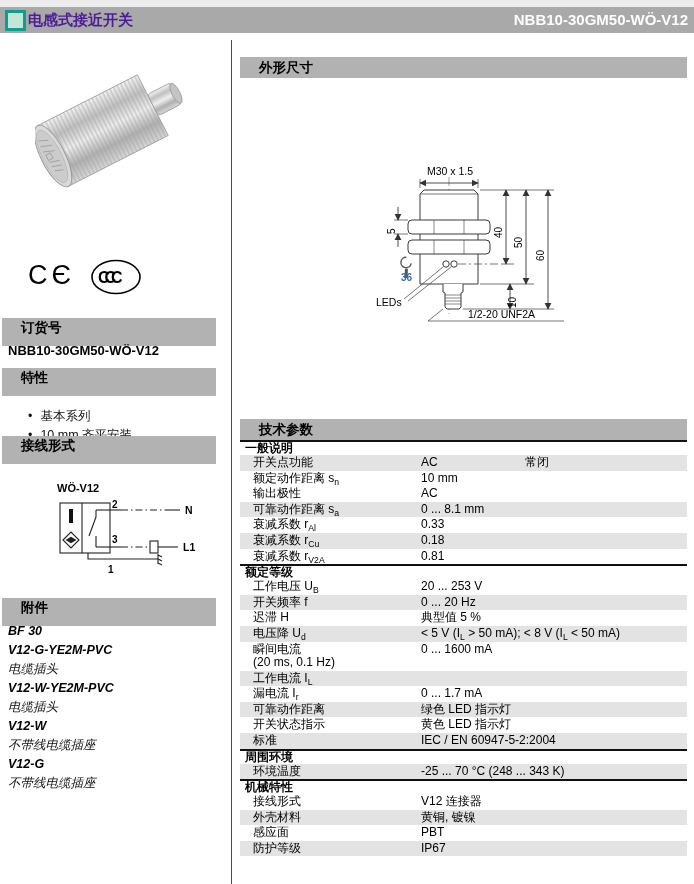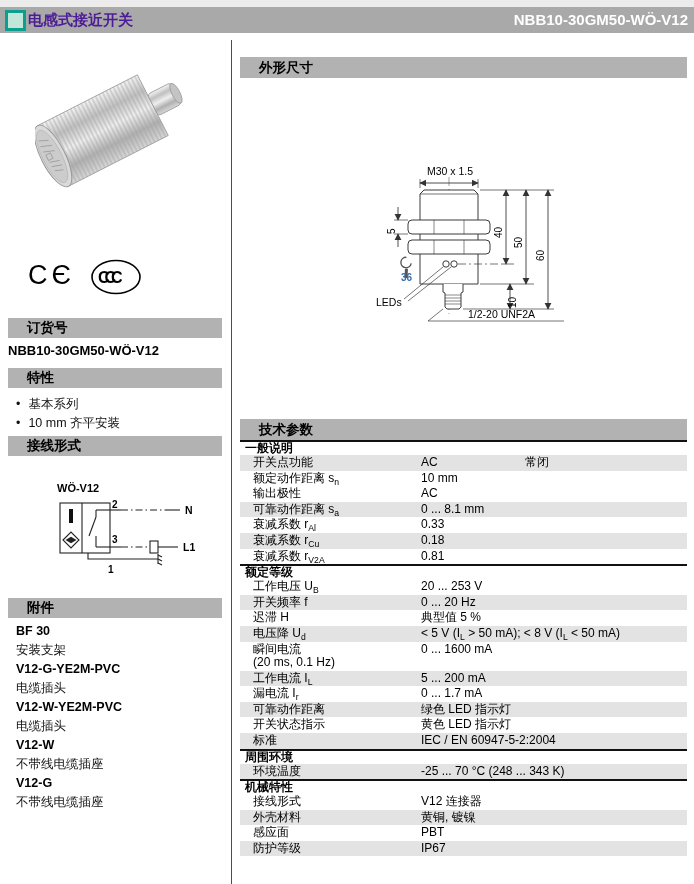--- a/index.html
+++ b/index.html
@@ -12,27 +12,27 @@
         font-family:"Liberation Sans",sans-serif;color:#000;}
   .top-strip{position:absolute;left:0;top:0;width:694px;height:7px;background:var(--top-strip);}
   .header{position:absolute;left:0;top:7px;width:694px;height:26px;background:var(--header-bar);}
   .logo-box{position:absolute;left:5px;top:3px;width:15px;height:15px;background:var(--logo-fill);
             border:3px solid var(--logo-border);}
   .h-left{position:absolute;left:28px;top:0;line-height:26px;font-size:15px;font-weight:bold;color:#4c1d95;}
   .h-right{position:absolute;right:6px;top:0;line-height:26px;font-size:15px;font-weight:bold;color:#fff;}
   .divider{position:absolute;left:231px;top:40px;width:1px;height:844px;background:var(--divider);}
   .bar{position:absolute;background:var(--section-bar);font-weight:bold;font-size:13.5px;
        padding-left:19px;box-sizing:border-box;}
-  .bar.l{left:8px;width:214px;height:20px;line-height:20px;}
+  .bar.l{left:2px;width:214px;height:28px;line-height:20px;}
   .bar.r{left:240px;width:447px;height:21px;line-height:21px;}
   .order-value{position:absolute;left:8px;top:343px;font-size:13px;font-weight:bold;}
-  .features{position:absolute;left:10px;top:391px;margin:4px;padding:0;list-style:none;}
+  .features{position:absolute;left:10px;top:391px;margin:16px;padding:0;list-style:none;}
   .features li{font-size:12.5px;line-height:19px;color:#111;}
   .features li::before{content:"•";margin:0 8px 0 2px;}
-  .acc-list{position:absolute;left:16px;top:622px;width:214px;}
+  .acc-list{position:absolute;left:8px;top:622px;width:214px;font-style:italic;}
   .acc-model{font-size:12.5px;font-weight:bold;line-height:19px;}
   .acc-desc{font-size:12.5px;line-height:18px;color:#111;margin-bottom:1px;}
   .product-fig{position:absolute;left:35px;top:56px;}
   .ce-mark{position:absolute;left:28px;top:260px;font-size:27px;letter-spacing:4px;color:#000;}
   .ccc-mark{position:absolute;left:90px;top:257px;}
   .wiring-fig{position:absolute;left:8px;top:462px;}
   .dim-fig{position:absolute;left:238px;top:80px;}
   
   .tech-table{position:absolute;left:240px;top:440px;width:447px;font-size:12px;}
   .tsec{border-top:2px solid #111;font-weight:bold;font-size:12px;line-height:13px;height:13px;
@@ -146,21 +146,20 @@
     <text x="104" y="81" font-size="10" font-weight="bold">3</text>
     <text x="100" y="111" font-size="10" font-weight="bold">1</text>
     <text x="177" y="52" font-size="10.5" font-weight="bold">N</text>
     <text x="175" y="89" font-size="10.5" font-weight="bold">L1</text>
   </svg>
 
   <div class="bar l" style="top:598px">附件</div>
   <div class="acc-list" id="acc-list">
       <div class="acc-item">
         <div class="acc-model">BF 30</div>
-        <div class="acc-desc">安装支架</div>
       </div>
       <div class="acc-item">
         <div class="acc-model">V12-G-YE2M-PVC</div>
         <div class="acc-desc">电缆插头</div>
       </div>
       <div class="acc-item">
         <div class="acc-model">V12-W-YE2M-PVC</div>
         <div class="acc-desc">电缆插头</div>
       </div>
       <div class="acc-item">
@@ -295,21 +294,20 @@
       <div class="trow shade">
         <div class="tlabel">电压降  U<sub>d</sub></div>
         <div class="tval wide">&lt; 5 V (I<sub>L</sub> &gt; 50 mA); &lt; 8 V (I<sub>L</sub> &lt; 50 mA)</div>
       </div>
       <div class="trow">
         <div class="tlabel multi">瞬间电流<br>(20 ms, 0.1 Hz)</div>
         <div class="tval wide">0 ... 1600 mA</div>
       </div>
       <div class="trow shade">
         <div class="tlabel">工作电流  I<sub>L</sub></div>
-        <div class="tval wide">5 ... 200 mA</div>
       </div>
       <div class="trow">
         <div class="tlabel">漏电流 I<sub>r</sub></div>
         <div class="tval wide">0 ... 1.7 mA</div>
       </div>
       <div class="trow shade">
         <div class="tlabel">可靠动作距离</div>
         <div class="tval wide">绿色 LED 指示灯</div>
       </div>
       <div class="trow">

